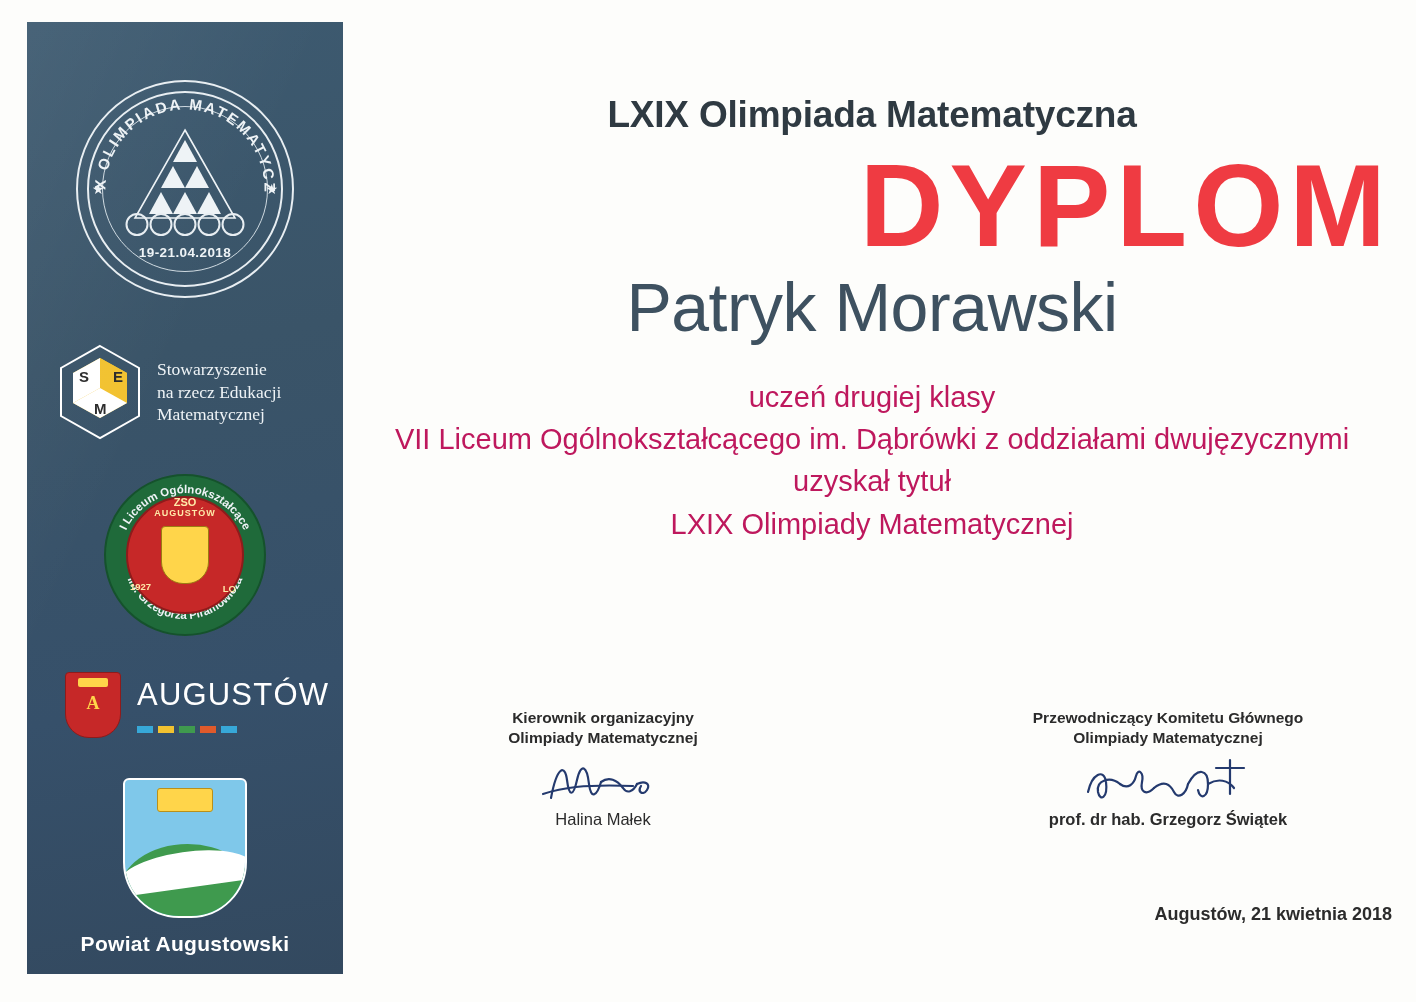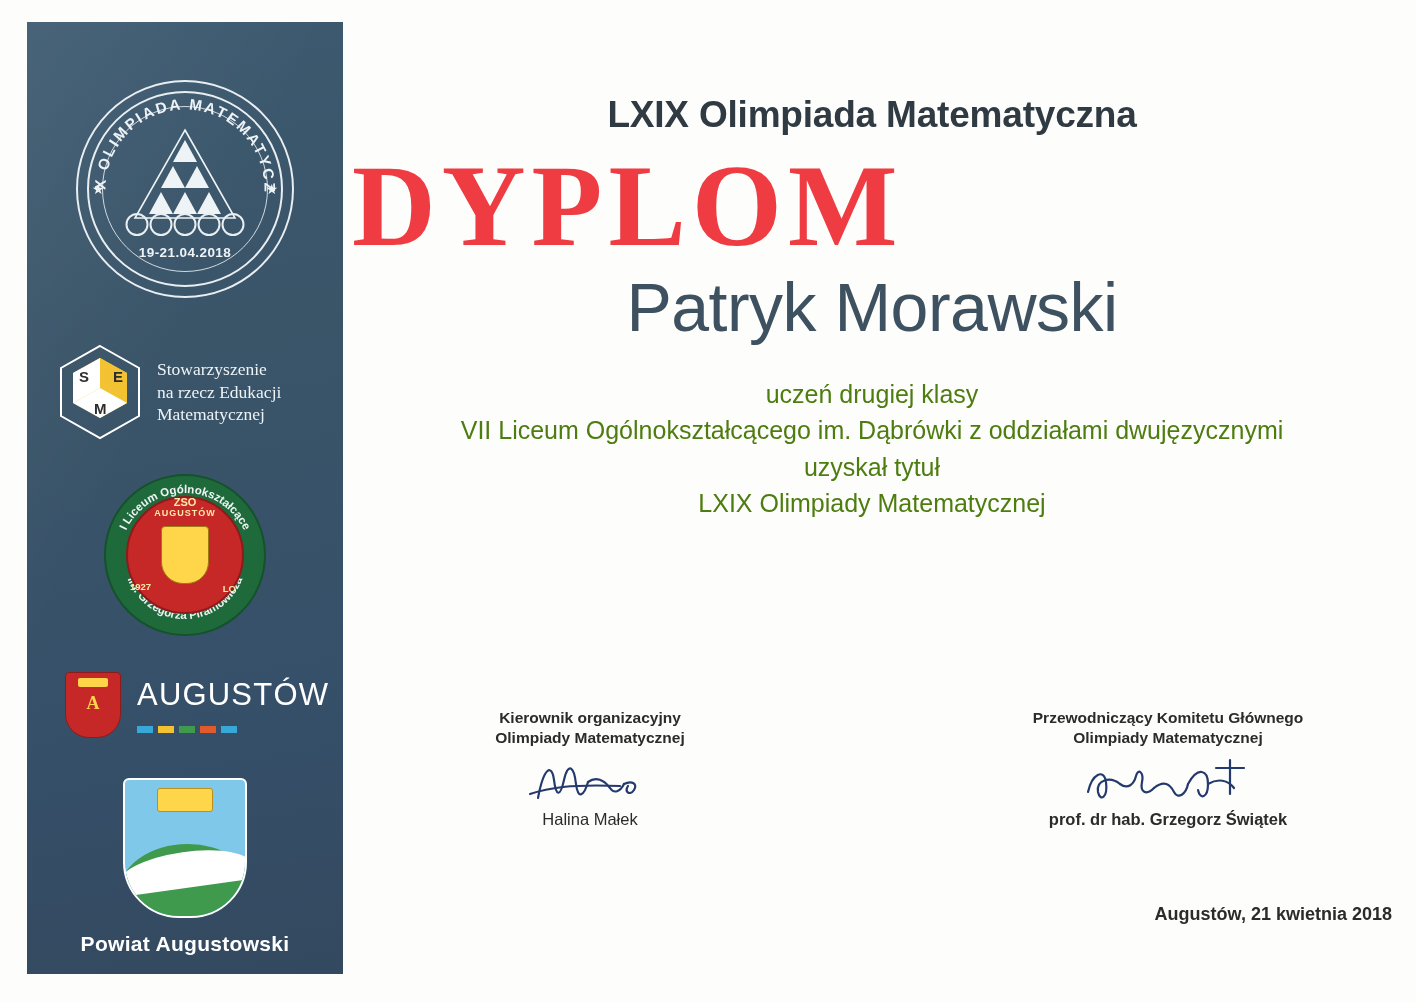--- a/index.html
+++ b/index.html
@@ -332,50 +332,49 @@
   .olympiad-title {
     text-align: center;
     margin-top: 72px;
     font-size: 37px;
     font-weight: bold;
     color: #2f3a42;
     letter-spacing: -0.2px;
   }
 
   .dyplom {
-    text-align: left;
+    text-align: right;
     margin-top: 10px;
     font-size: 116px;
     font-weight: bold;
     color: #ef3b42;
     letter-spacing: 6px;
     line-height: 1.05;
-    font-family: Liberation Serif, serif;
   }
 
   .recipient {
     text-align: center;
     font-size: 68px;
     color: #3e5160;
     letter-spacing: -0.5px;
   }
 
   .body-text {
     margin-top: 30px;
     text-align: center;
-    font-size: 25px;
+    font-size: 29px;
     line-height: 1.46;
-    color: #4d7c0f;
+    color: #be185d;
   }
   .body-text .bold { font-weight: bold; }
 
   
   .signatures {
     position: absolute;
-    left: 4px;
+    left: 17px;
     right: 0;
     top: 686px;
     display: flex;
     justify-content: space-between;
     padding: 0 44px 0 54px;
     box-sizing: border-box;
   }
   .sig {
     width: 360px;
     text-align: center;

